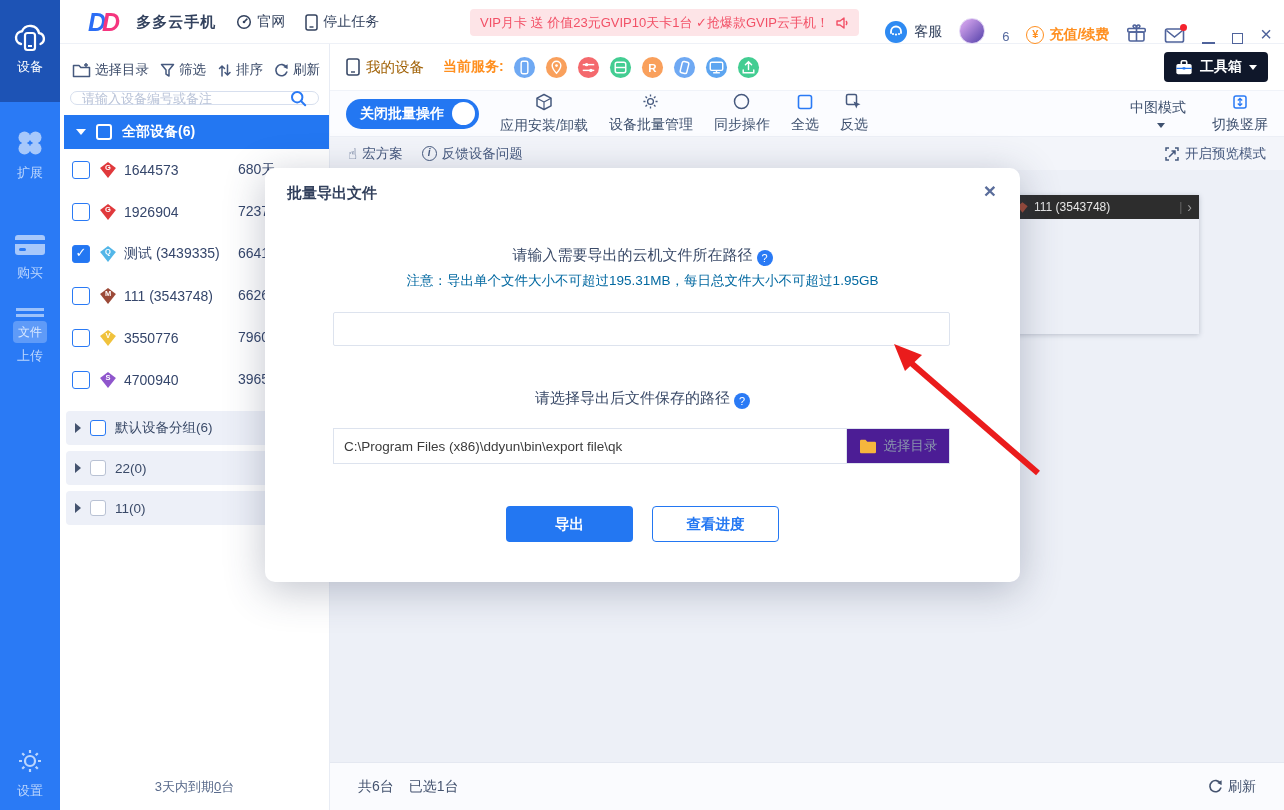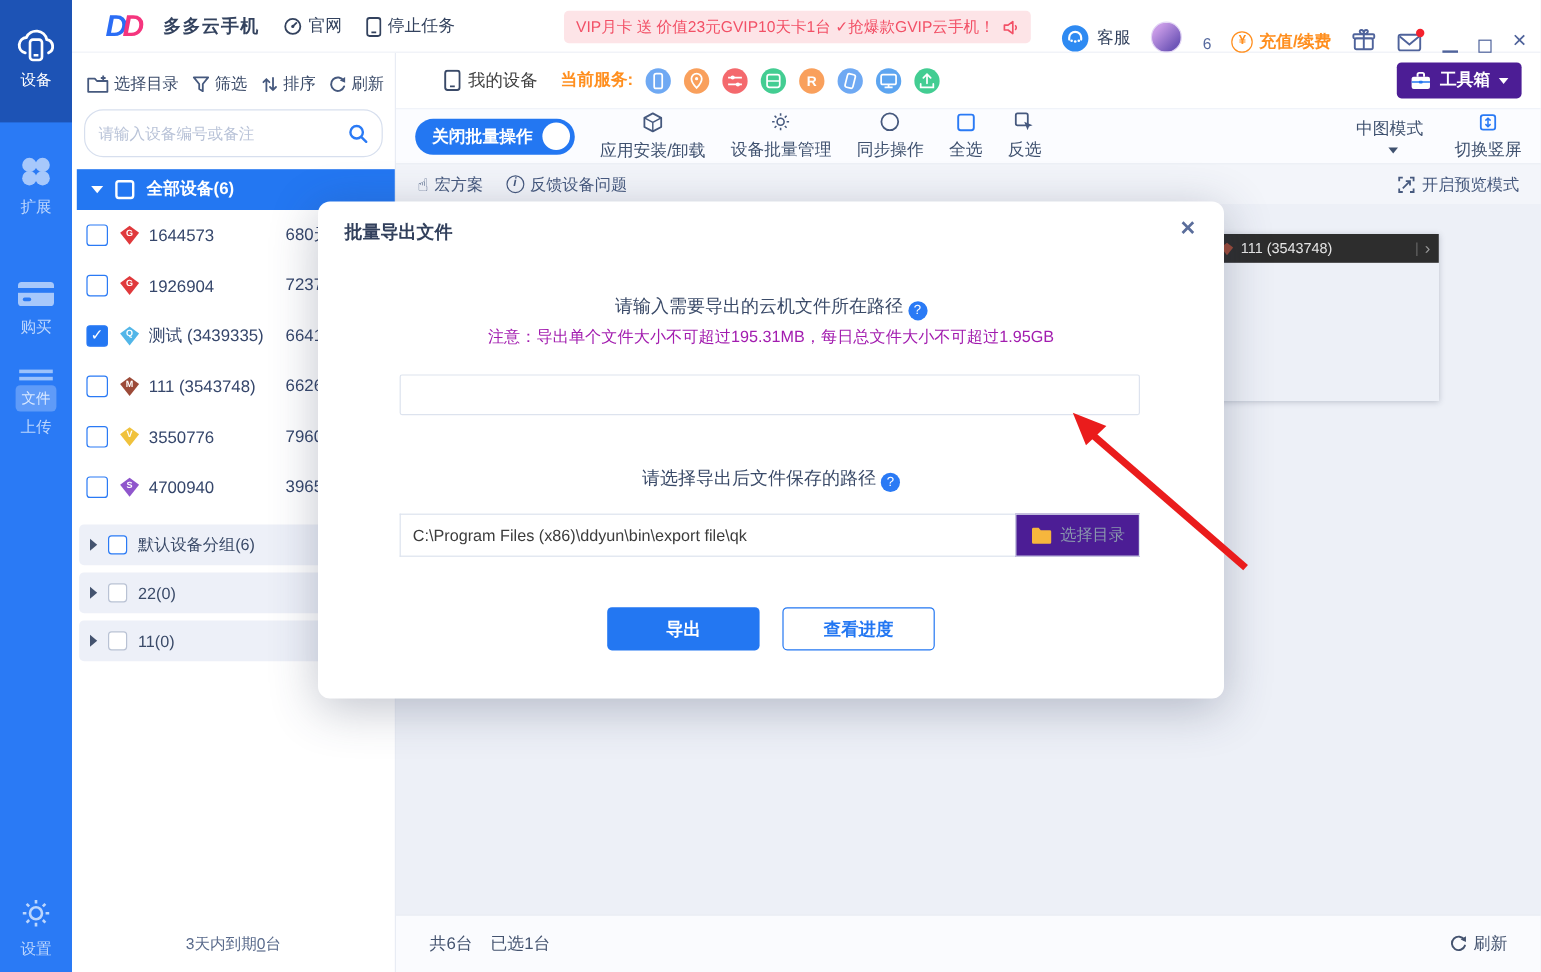--- a/index.html
+++ b/index.html
@@ -34,21 +34,21 @@
   .mailwrap { position:relative; }
   .reddot { position:absolute; right:-2px; top:-3px; width:7px; height:7px; border-radius:50%; background:#f5222d; }
   .minbar { width:13px; height:2px; background:#4f639b; }
   .maxbox { width:11px; height:11px; border:1.7px solid #4f639b; }
   .closex { font-size:20px; line-height:1; color:#4f639b; }
 
   
   .panel { position:absolute; left:60px; top:44px; width:270px; bottom:0; background:#fff; border-right:1px solid #e8ecf4; z-index:6; }
   .panel-actions { display:flex; align-items:center; gap:11px; padding:17px 8px 9px 12px; color:#3a4a68; font-size:13.5px; }
   .pact { display:flex; align-items:center; gap:4px; cursor:pointer; }
-  .search { margin:3px 10px 10px; height:40px; border:1px solid #d7dfee; border-radius:16px; display:flex; align-items:center; padding:0 11px; }
+  .search { margin:3px 10px 10px; height:14px; border:1px solid #d7dfee; border-radius:16px; display:flex; align-items:center; padding:0 11px; }
   .search input { flex:1; border:none; outline:none; font-size:13px; color:#333; background:transparent; }
   .search input::placeholder { color:#b9c3d8; }
   .all-header { margin-left:4px; height:34px; background:#2377f2; display:flex; align-items:center; gap:10px; padding:0 12px; color:#fff; font-size:14px; font-weight:700; }
   .caret-d { width:0; height:0; border-left:5px solid transparent; border-right:5px solid transparent; border-top:6px solid #fff; }
   .cb { width:18px; height:18px; border:1.5px solid #2a7af5; border-radius:3px; background:#fff; flex:0 0 auto; }
   .cb-hdr { width:16px; height:16px; border:2px solid #fff; border-radius:3px; background:transparent; }
   .cb-on { background:#2377f2; position:relative; }
   .cb-on::after { content:"\2713"; position:absolute; left:2.5px; top:-1px; color:#fff; font-size:13px; font-weight:700; }
   .cb-gray { width:16px; height:16px; border:1.5px solid #b9c2d4; border-radius:3px; background:#fff; flex:0 0 auto; }
   .dev-row { height:42px; display:flex; align-items:center; padding-left:12px; position:relative; font-size:14px; color:#35466b; }
@@ -56,24 +56,24 @@
   .gemtxt { fill:#fff; font-size:9px; font-weight:700; text-anchor:middle; }
   .days { position:absolute; left:178px; white-space:nowrap; }
   .group-row { height:34px; margin:4px 6px 6px; background:#edf0f8; border-radius:4px; display:flex; align-items:center; gap:9px; padding:0 9px; color:#3a4a68; font-size:13.5px; }
   .caret-r { width:0; height:0; border-top:5px solid transparent; border-bottom:5px solid transparent; border-left:6px solid #44536f; }
   .panel-footer { position:absolute; bottom:14px; width:100%; text-align:center; color:#5a6b8c; font-size:13px; }
   .uline { text-decoration:underline; }
 
   
   .main { position:absolute; left:330px; top:44px; right:0; bottom:0; background:#edf0f7; }
   .main-h1 { height:46px; background:#fff; display:flex; align-items:center; padding:0 16px; gap:9px; }
-  .mydev { display:flex; align-items:center; gap:6px; font-size:14.5px; color:#404040;margin-left:24px; }
+  .mydev { display:flex; align-items:center; gap:6px; font-size:14.5px; color:#a16207; }
   .cursvc { color:#ff8f1f; font-weight:700; font-size:14px; margin-left:10px; }
   .svcs { display:flex; align-items:center; gap:9px; }
-  .toolbox { margin-left:auto; height:30px; background:#4c1d95; border-radius:4px; color:#fff; font-size:14px; font-weight:600; display:flex; align-items:center; gap:7px; padding:0 11px; cursor:pointer; }
+  .toolbox { margin-left:auto; height:30px; background:#0f172a; border-radius:4px; color:#fff; font-size:14px; font-weight:600; display:flex; align-items:center; gap:7px; padding:0 11px; cursor:pointer; }
   .caret-dw { width:0; height:0; border-left:4.5px solid transparent; border-right:4.5px solid transparent; border-top:5px solid #fff; }
   .main-h2 { height:46px; background:#fbfcff; border-top:1px solid #f0f3f9; display:flex; align-items:center; padding:0 16px; gap:21px; color:#3f516f; font-size:14px; }
   .toggle { height:30px; background:#2377f2; border-radius:16px; color:#fff; font-size:14px; font-weight:600; display:flex; align-items:center; padding:0 4px 0 14px; gap:8px; cursor:pointer; }
   .knob { width:23px; height:23px; border-radius:50%; background:#fff; }
   .titem { display:flex; align-items:center; gap:6px; cursor:pointer;flex-direction:column; }
   .h2r { margin-left:auto; display:flex; align-items:center; gap:26px; }
   .caret-g { width:0; height:0; border-left:4.5px solid transparent; border-right:4.5px solid transparent; border-top:5.5px solid #3f516f; margin-left:5px; }
   .main-h3 { height:34px; background:#f3f5fa; border-top:1px solid #eceff6; display:flex; align-items:center; padding:0 18px; gap:19px; color:#46597e; font-size:13.5px; }
   .h3item { display:flex; align-items:center; gap:5px; cursor:pointer; }
   .hand { font-size:15px; color:#46597e; }
@@ -95,21 +95,21 @@
   .status { position:absolute; left:0; right:0; bottom:0; height:48px; background:#fafbfe; border-top:1px solid #e4e8f1; display:flex; align-items:center; padding:0 28px; gap:15px; color:#44536f; font-size:14px; }
   .refresh { margin-left:auto; display:flex; align-items:center; gap:5px; cursor:pointer; }
 
   
   .modal { position:absolute; left:265px; top:168px; width:755px; height:414px; background:#fff; border-radius:10px; box-shadow:0 8px 40px rgba(50,60,90,.3); z-index:40; }
   .m-title { position:absolute; left:22px; top:16px; font-size:15px; font-weight:700; color:#32405c; }
   .m-close { position:absolute; right:24px; top:11px; font-size:21px; color:#5a6d9b; cursor:pointer; font-weight:600; }
   .m-label { position:absolute; width:100%; text-align:center; color:#3a4a68; font-size:15px; }
   .l1 { top:78px; } .l2 { top:221px; }
   .qmark { display:inline-block; width:16px; height:16px; background:#2a7af5; color:#fff; border-radius:50%; font-size:11px; line-height:16px; text-align:center; vertical-align:-2px; margin-left:4px; cursor:pointer; }
-  .m-note { position:absolute; top:104px; width:100%; text-align:center; color:#a21caf; font-size:13.5px; }
+  .m-note { position:absolute; top:104px; width:100%; text-align:center; color:#0369a1; font-size:13.5px; }
   .m-input1 { position:absolute; left:68px; top:144px; width:617px; height:34px; border:1px solid #dde3ee; border-radius:2px; padding:0 10px; font-size:13.5px; color:#333; outline:none; }
   .m-group { position:absolute; left:68px; top:260px; height:36px; display:flex; }
   .m-input2 { width:513px; height:36px; border:1px solid #dde3ee; border-right:none; padding:0 10px; font-size:13.5px; color:#3c3c3c; outline:none; }
   .choose-btn { width:104px; background:#4c1d95; border:1px solid #dde3ee; display:flex; align-items:center; justify-content:center; gap:7px; color:#8a97ad; font-size:13.5px; cursor:pointer; }
   .m-btns { position:absolute; top:338px; width:100%; display:flex; justify-content:center; gap:19px; }
   .m-btns button { width:127px; height:36px; border-radius:4px; font-size:14.5px; font-weight:600; cursor:pointer; font-family:inherit; }
   .b-primary { background:#2377f2; border:none; color:#fff; }
   .b-gray { background:#b4bcc8; border:none; color:#fff; }
   .b-outline { background:#fff; border:1px solid #2377f2; color:#2377f2; }
 

